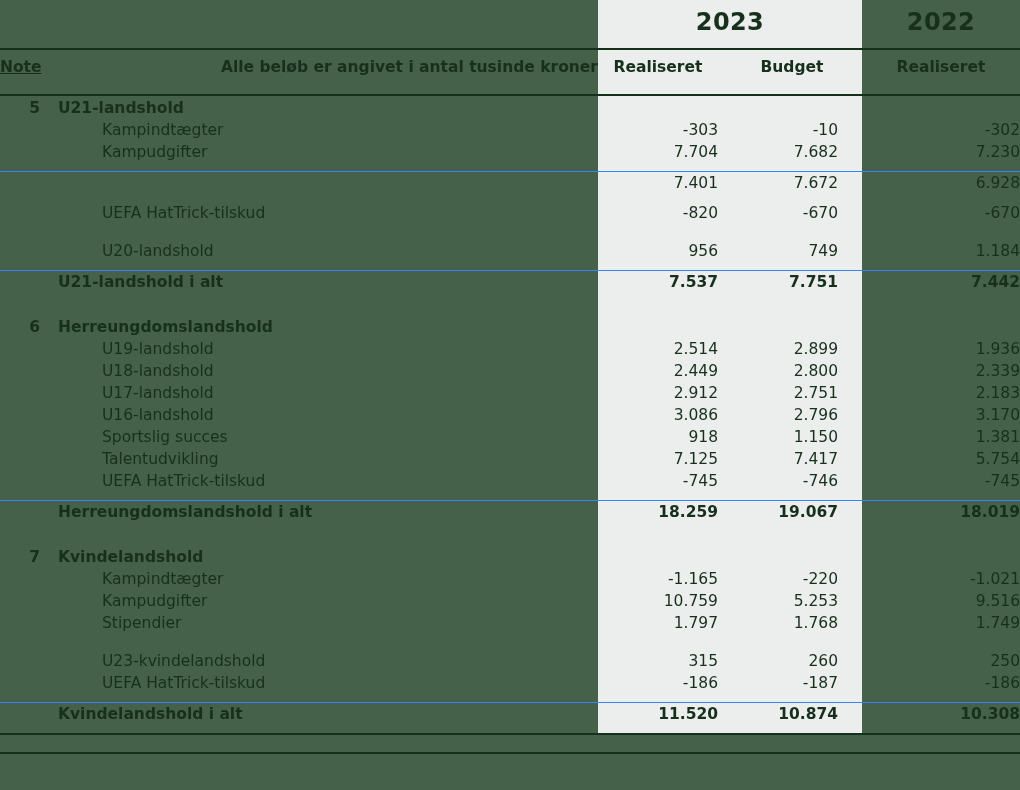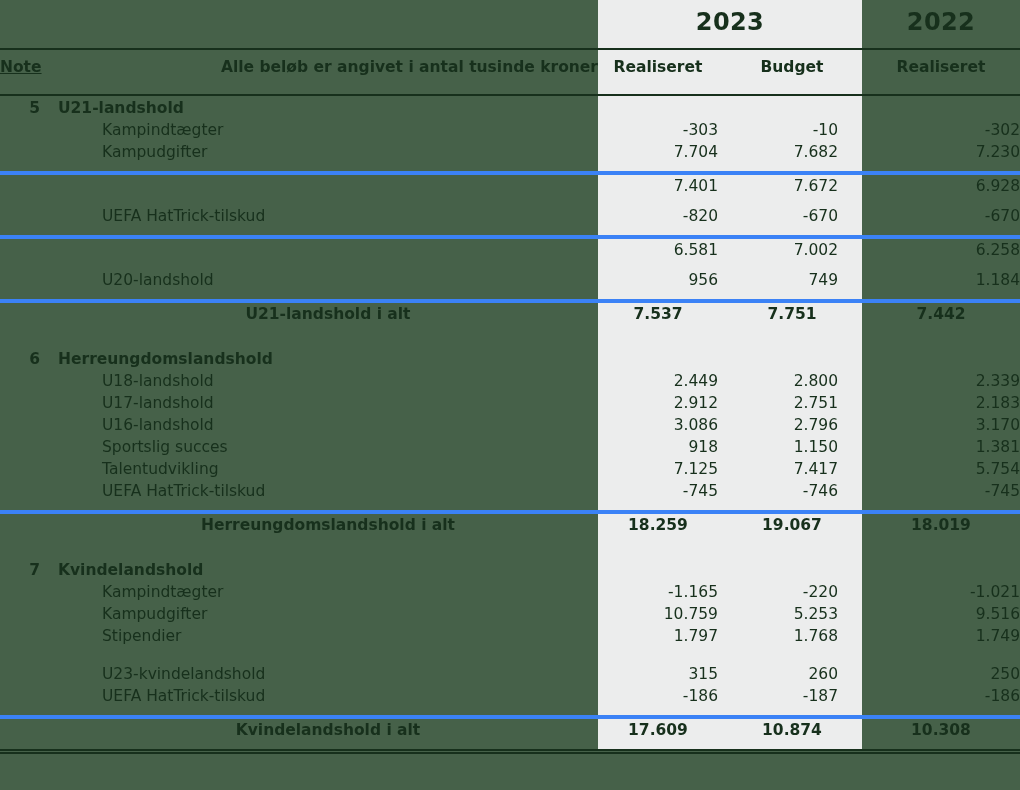--- a/index.html
+++ b/index.html
@@ -58,34 +58,34 @@
     font-size: 15.5px;
     vertical-align: middle;
     padding-bottom: 2px;
   }
   .colhead td.num { text-align: center; }
   .colhead td.note { text-align: right; padding-right: 6px; text-decoration: underline; }
   .colhead td.lbl  { padding-left: 12px; }
 
   .topline td { border-top: 2px solid #17301c; text-align: right; }
   .botline td { border-bottom: 2px solid #17301c; }
-  .thinline td { border-top: 4px solid #3b82f6; margin-left: 47px; }
+  .thinline td { border-top: 1px solid #3b82f6; margin-left: 47px; }
 
   td.note { text-align: right; padding-right: 6px; width: 46px; }
   td.lbl  { padding-left: 12px; }
   td.lbl.indent { padding-left: 56px; }
   td.num  { text-align: right; }
   td.r2023 { padding-right: 28px; }
   td.b2023 { padding-right: 24px; }
   td.r2022 { padding-right: 0px; }
 
   tr.data td { height: 22px; }
   tr.spacer td { height: 14px; }
   tr.spacer-sm td { height: 8px; }
-  tr.bold td { font-weight: bold; text-align: center; }
+  tr.bold td { font-weight: bold; }
   tr.sectionhead td { font-weight: bold; height: 23px; }
 
   .hdrspacer td { height: 8px; }
 
   .footer-rule {
     position: absolute;
     left: 0;
     top: 752px;
     width: 1020px;
     height: 2px;
@@ -177,27 +177,20 @@
           <td class="num shade b2023">-670</td>
           <td class="num r2022">-670</td>
         </tr>
         <tr class="spacer-sm">
           <td class="note"></td>
           <td class="lbl"></td>
           <td class="num shade r2023"></td>
           <td class="num shade b2023"></td>
           <td class="num r2022"></td>
         </tr>
-        <tr class="data thinline">
-          <td class="note"></td>
-          <td class="lbl indent"></td>
-          <td class="num shade r2023">6.581</td>
-          <td class="num shade b2023">7.002</td>
-          <td class="num r2022">6.258</td>
-        </tr>
         <tr class="spacer-sm">
           <td class="note"></td>
           <td class="lbl"></td>
           <td class="num shade r2023"></td>
           <td class="num shade b2023"></td>
           <td class="num r2022"></td>
         </tr>
         <tr class="data">
           <td class="note"></td>
           <td class="lbl indent">U20-landshold</td>
@@ -235,20 +228,27 @@
         </tr>
         <tr class="sectionhead">
           <td class="note">6</td>
           <td class="lbl">Herreungdomslandshold</td>
           <td class="num shade r2023"></td>
           <td class="num shade b2023"></td>
           <td class="num r2022"></td>
         </tr>
         <tr class="data">
           <td class="note"></td>
+          <td class="lbl indent">U19-landshold</td>
+          <td class="num shade r2023">2.514</td>
+          <td class="num shade b2023">2.899</td>
+          <td class="num r2022">1.936</td>
+        </tr>
+        <tr class="data">
+          <td class="note"></td>
           <td class="lbl indent">U18-landshold</td>
           <td class="num shade r2023">2.449</td>
           <td class="num shade b2023">2.800</td>
           <td class="num r2022">2.339</td>
         </tr>
         <tr class="data">
           <td class="note"></td>
           <td class="lbl indent">U17-landshold</td>
           <td class="num shade r2023">2.912</td>
           <td class="num shade b2023">2.751</td>
@@ -369,21 +369,21 @@
         <tr class="spacer-sm">
           <td class="note"></td>
           <td class="lbl"></td>
           <td class="num shade r2023"></td>
           <td class="num shade b2023"></td>
           <td class="num r2022"></td>
         </tr>
         <tr class="data bold thinline">
           <td class="note"></td>
           <td class="lbl">Kvindelandshold i alt</td>
-          <td class="num shade r2023">17.609</td>
+          <td class="num shade r2023">11.520</td>
           <td class="num shade b2023">10.874</td>
           <td class="num r2022">10.308</td>
         </tr>
         <tr class="spacer-sm botline">
           <td class="note"></td>
           <td class="lbl"></td>
           <td class="num shade"></td>
           <td class="num shade"></td>
           <td class="num"></td>
         </tr>

